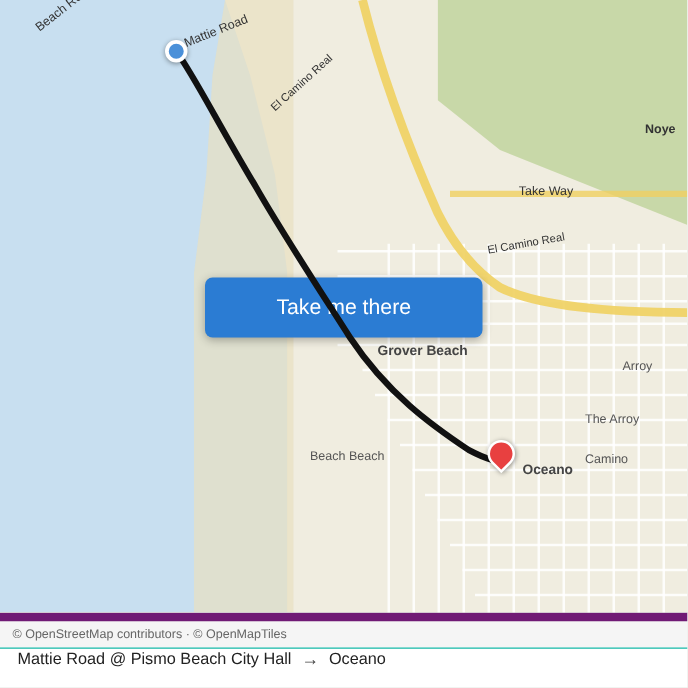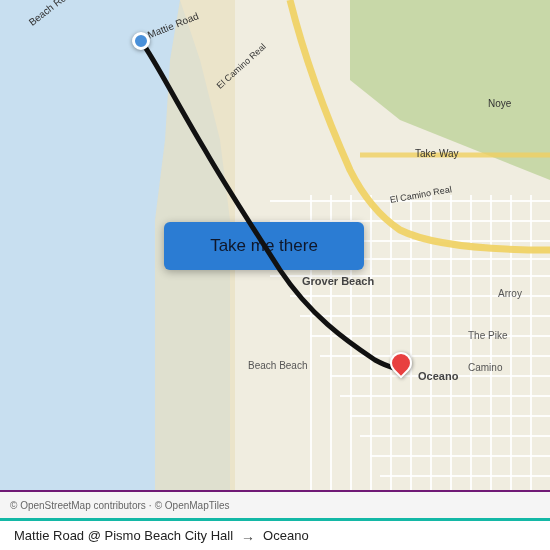--- a/index.html
+++ b/index.html
@@ -69,24 +69,24 @@
       font-weight: 500;
       white-space: nowrap;
       transform-origin: left center;
     }
 
     
     .take-me-there-btn {
       position: absolute;
       left: 164px;
       top: 222px;
-      width: 200px;
+      width: 222px;
       height: 48px;
       background: #2b7cd3;
-      color: #0f172a;
+      color: #ffffff;
       border: none;
       border-radius: 6px;
       font-size: 17px;
       font-weight: 500;
       cursor: pointer;
       display: flex;
       align-items: center;
       justify-content: center;
       box-shadow: 0 2px 8px rgba(0,0,0,0.3);
     }
@@ -138,32 +138,32 @@
     
     #attribution {
       width: 550px;
       height: 28px;
       background: #f5f5f5;
       display: flex;
       align-items: center;
       padding: 0 10px;
       font-size: 10px;
       color: #666;
-      border-top: 2px solid #701a75;
+      border-top: 7px solid #701a75;
     }
 
     
     #bottom-bar {
       width: 550px;
       height: 32px;
       background: #ffffff;
       display: flex;
-      align-items: center;
+      align-items: flex-start;
       padding: 0 14px;
-      border-top: 3px solid #14b8a6;
+      border-top: 1px solid #14b8a6;
       gap: 8px;
     }
 
     .bottom-from {
       font-size: 13px;
       color: #222;
       font-weight: 500;
     }
     .bottom-arrow {
       font-size: 14px;
@@ -288,27 +288,27 @@
 
   <svg class="route-svg">
     <path d="M 141 41 C 155 60, 175 100, 205 150 C 225 185, 248 220, 280 270 C 310 315, 345 340, 375 360 C 390 368, 400 370, 401 368" stroke="#111111" stroke-width="5" fill="none" stroke-linecap="round"></path>
   </svg>
 
   <span class="road-label" style="left:30px;top:18px;transform:rotate(-38deg);">Beach Road</span>
   <span class="road-label" style="left:148px;top:30px;transform:rotate(-22deg);">Mattie Road</span>
   <span class="road-label" style="left:218px;top:82px;transform:rotate(-42deg);font-size:9px;">El Camino Real</span>
   <span class="road-label" style="left:390px;top:195px;transform:rotate(-10deg);font-size:9px;">El Camino Real</span>
   <span class="road-label" style="left:415px;top:148px;">Take Way</span>
-  <span class="road-label" style="left:488px;top:98px;">Noye</span>
+  <span class="road-label" style="left:516px;top:98px;font-weight:bold;">Noye</span>
 
   <span class="place-label" style="left:302px;top:275px;font-size:11px;font-weight:600;color:#444;">Grover Beach</span>
   <span class="place-label" style="left:248px;top:360px;font-size:10px;">Beach Beach</span>
   <span class="place-label" style="left:418px;top:370px;font-size:11px;font-weight:600;color:#444;">Oceano</span>
   <span class="place-label" style="left:498px;top:288px;font-size:10px;text-align:right;">Arroy</span>
-  <span class="place-label" style="left:468px;top:330px;font-size:10px;">The Pike</span>
+  <span class="place-label" style="left:468px;top:330px;font-size:10px;">The Arroy</span>
   <span class="place-label" style="left:468px;top:362px;font-size:10px;">Camino</span>
 
   <div class="origin-marker"></div>
 
   <div class="dest-marker">
     <div class="dest-marker-circle"></div>
   </div>
 
   <button class="take-me-there-btn">Take me there</button>
 </div>

